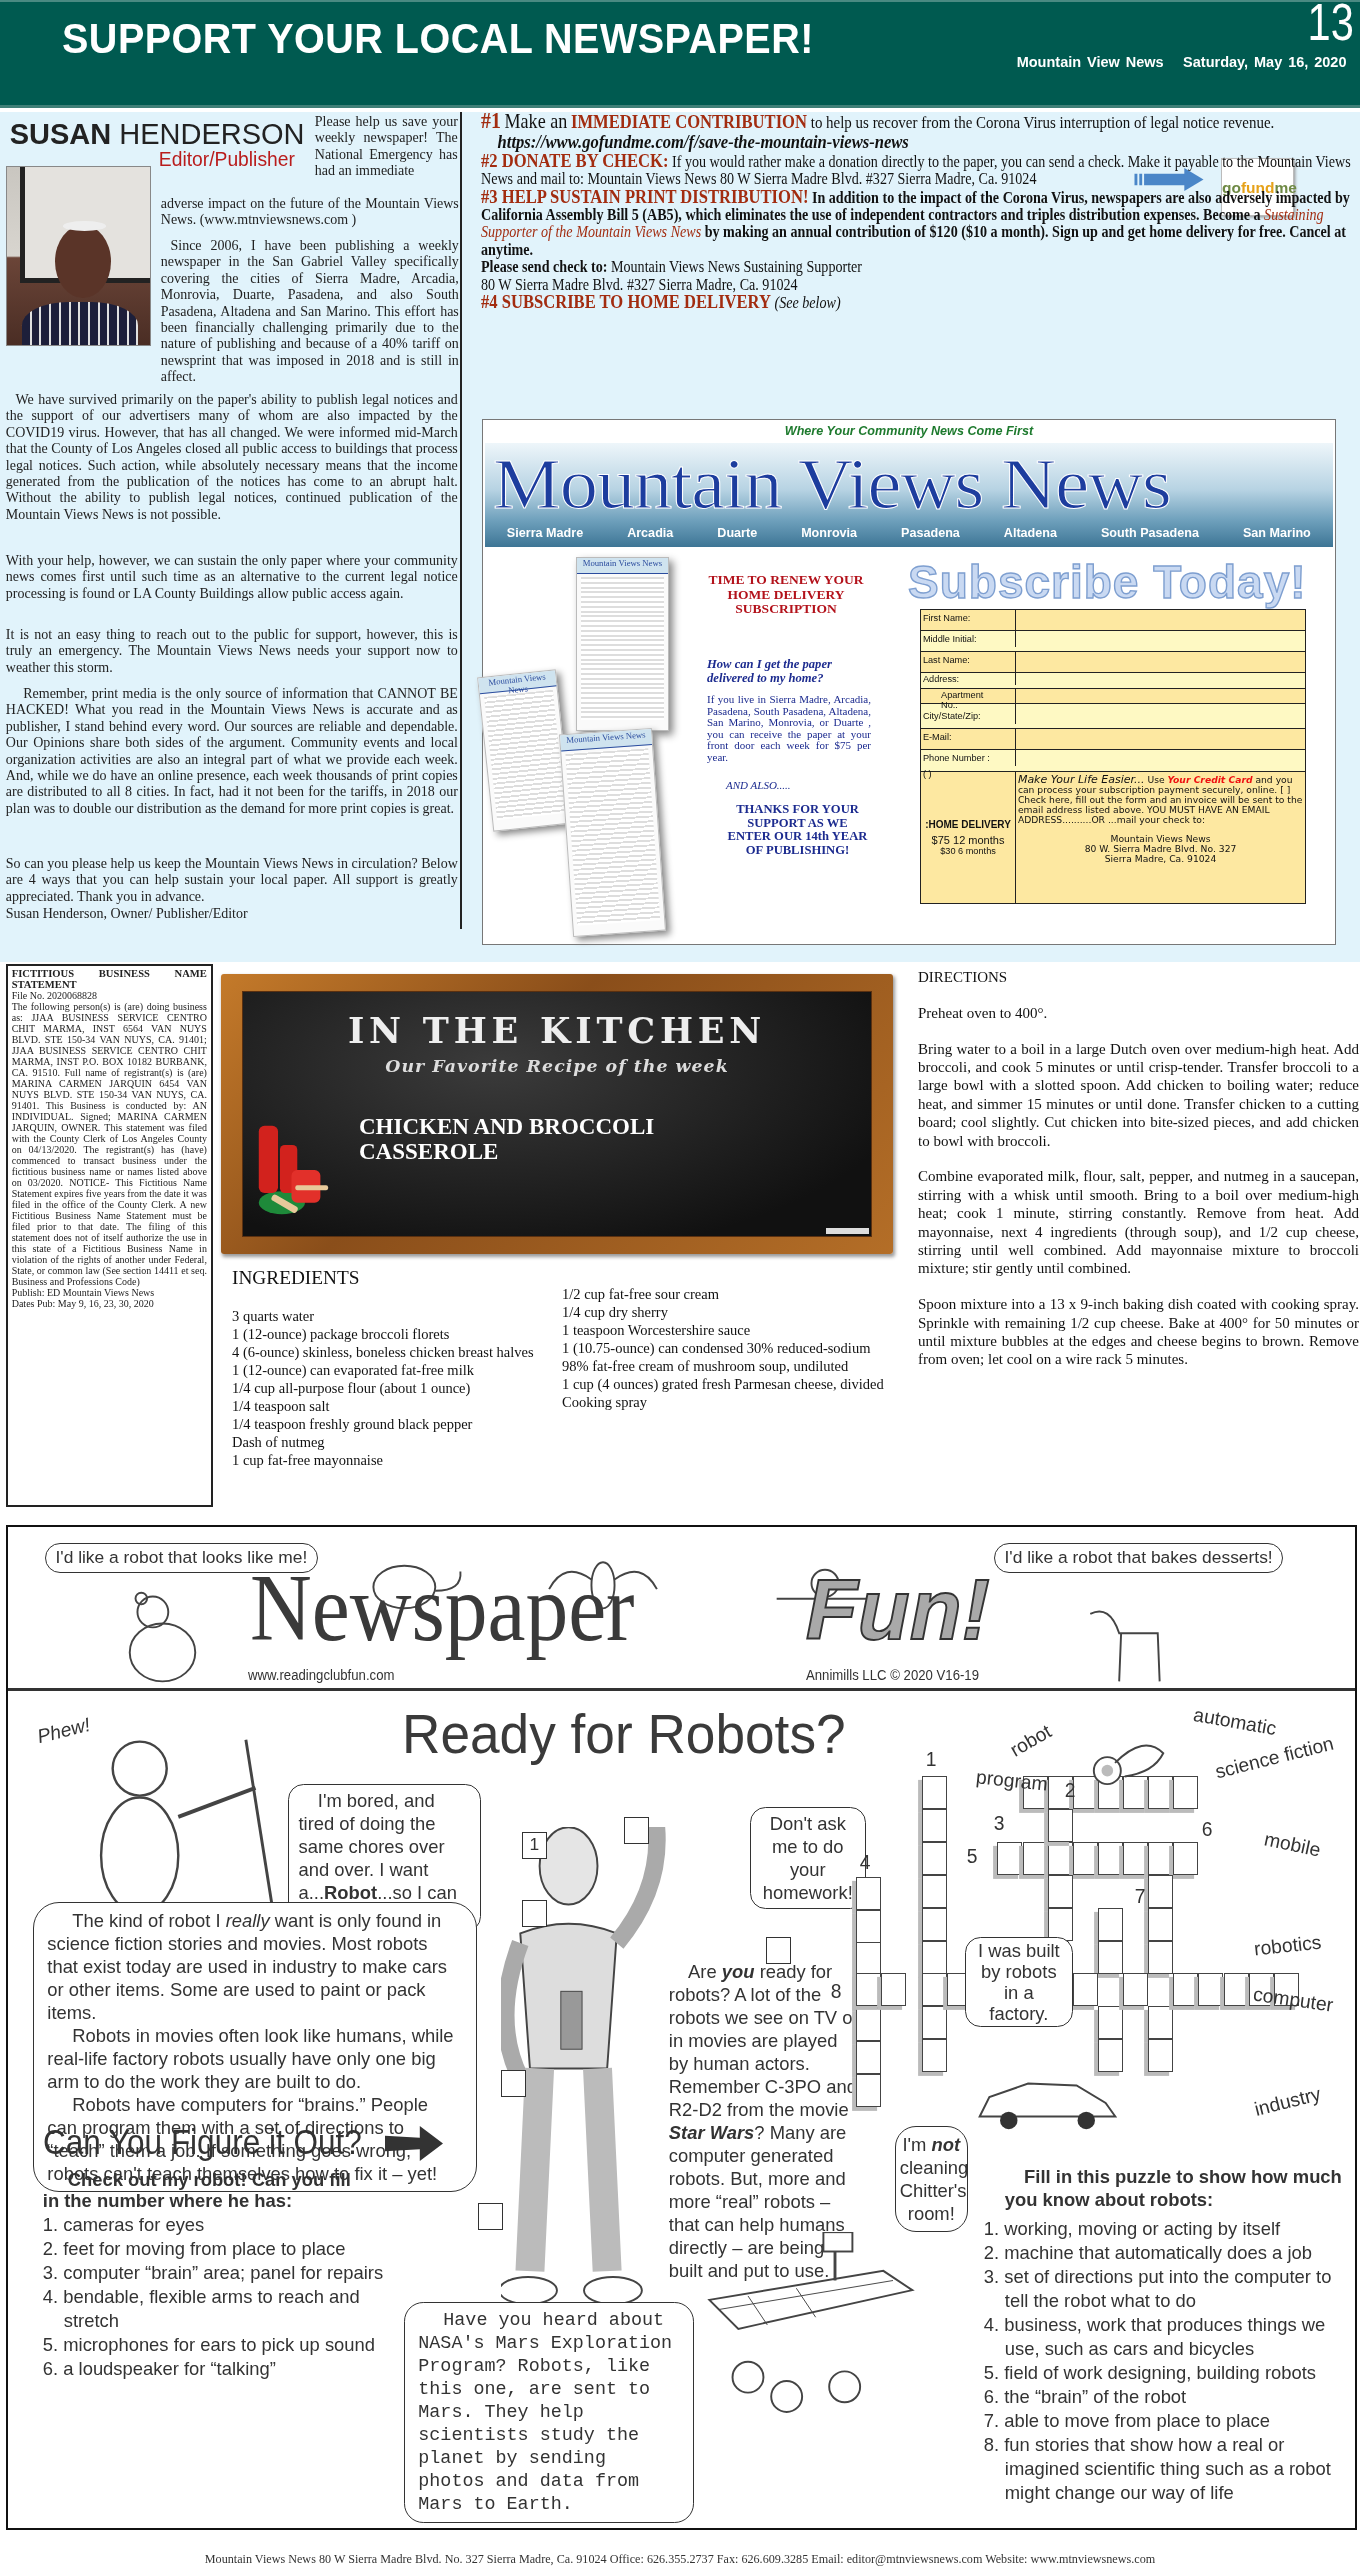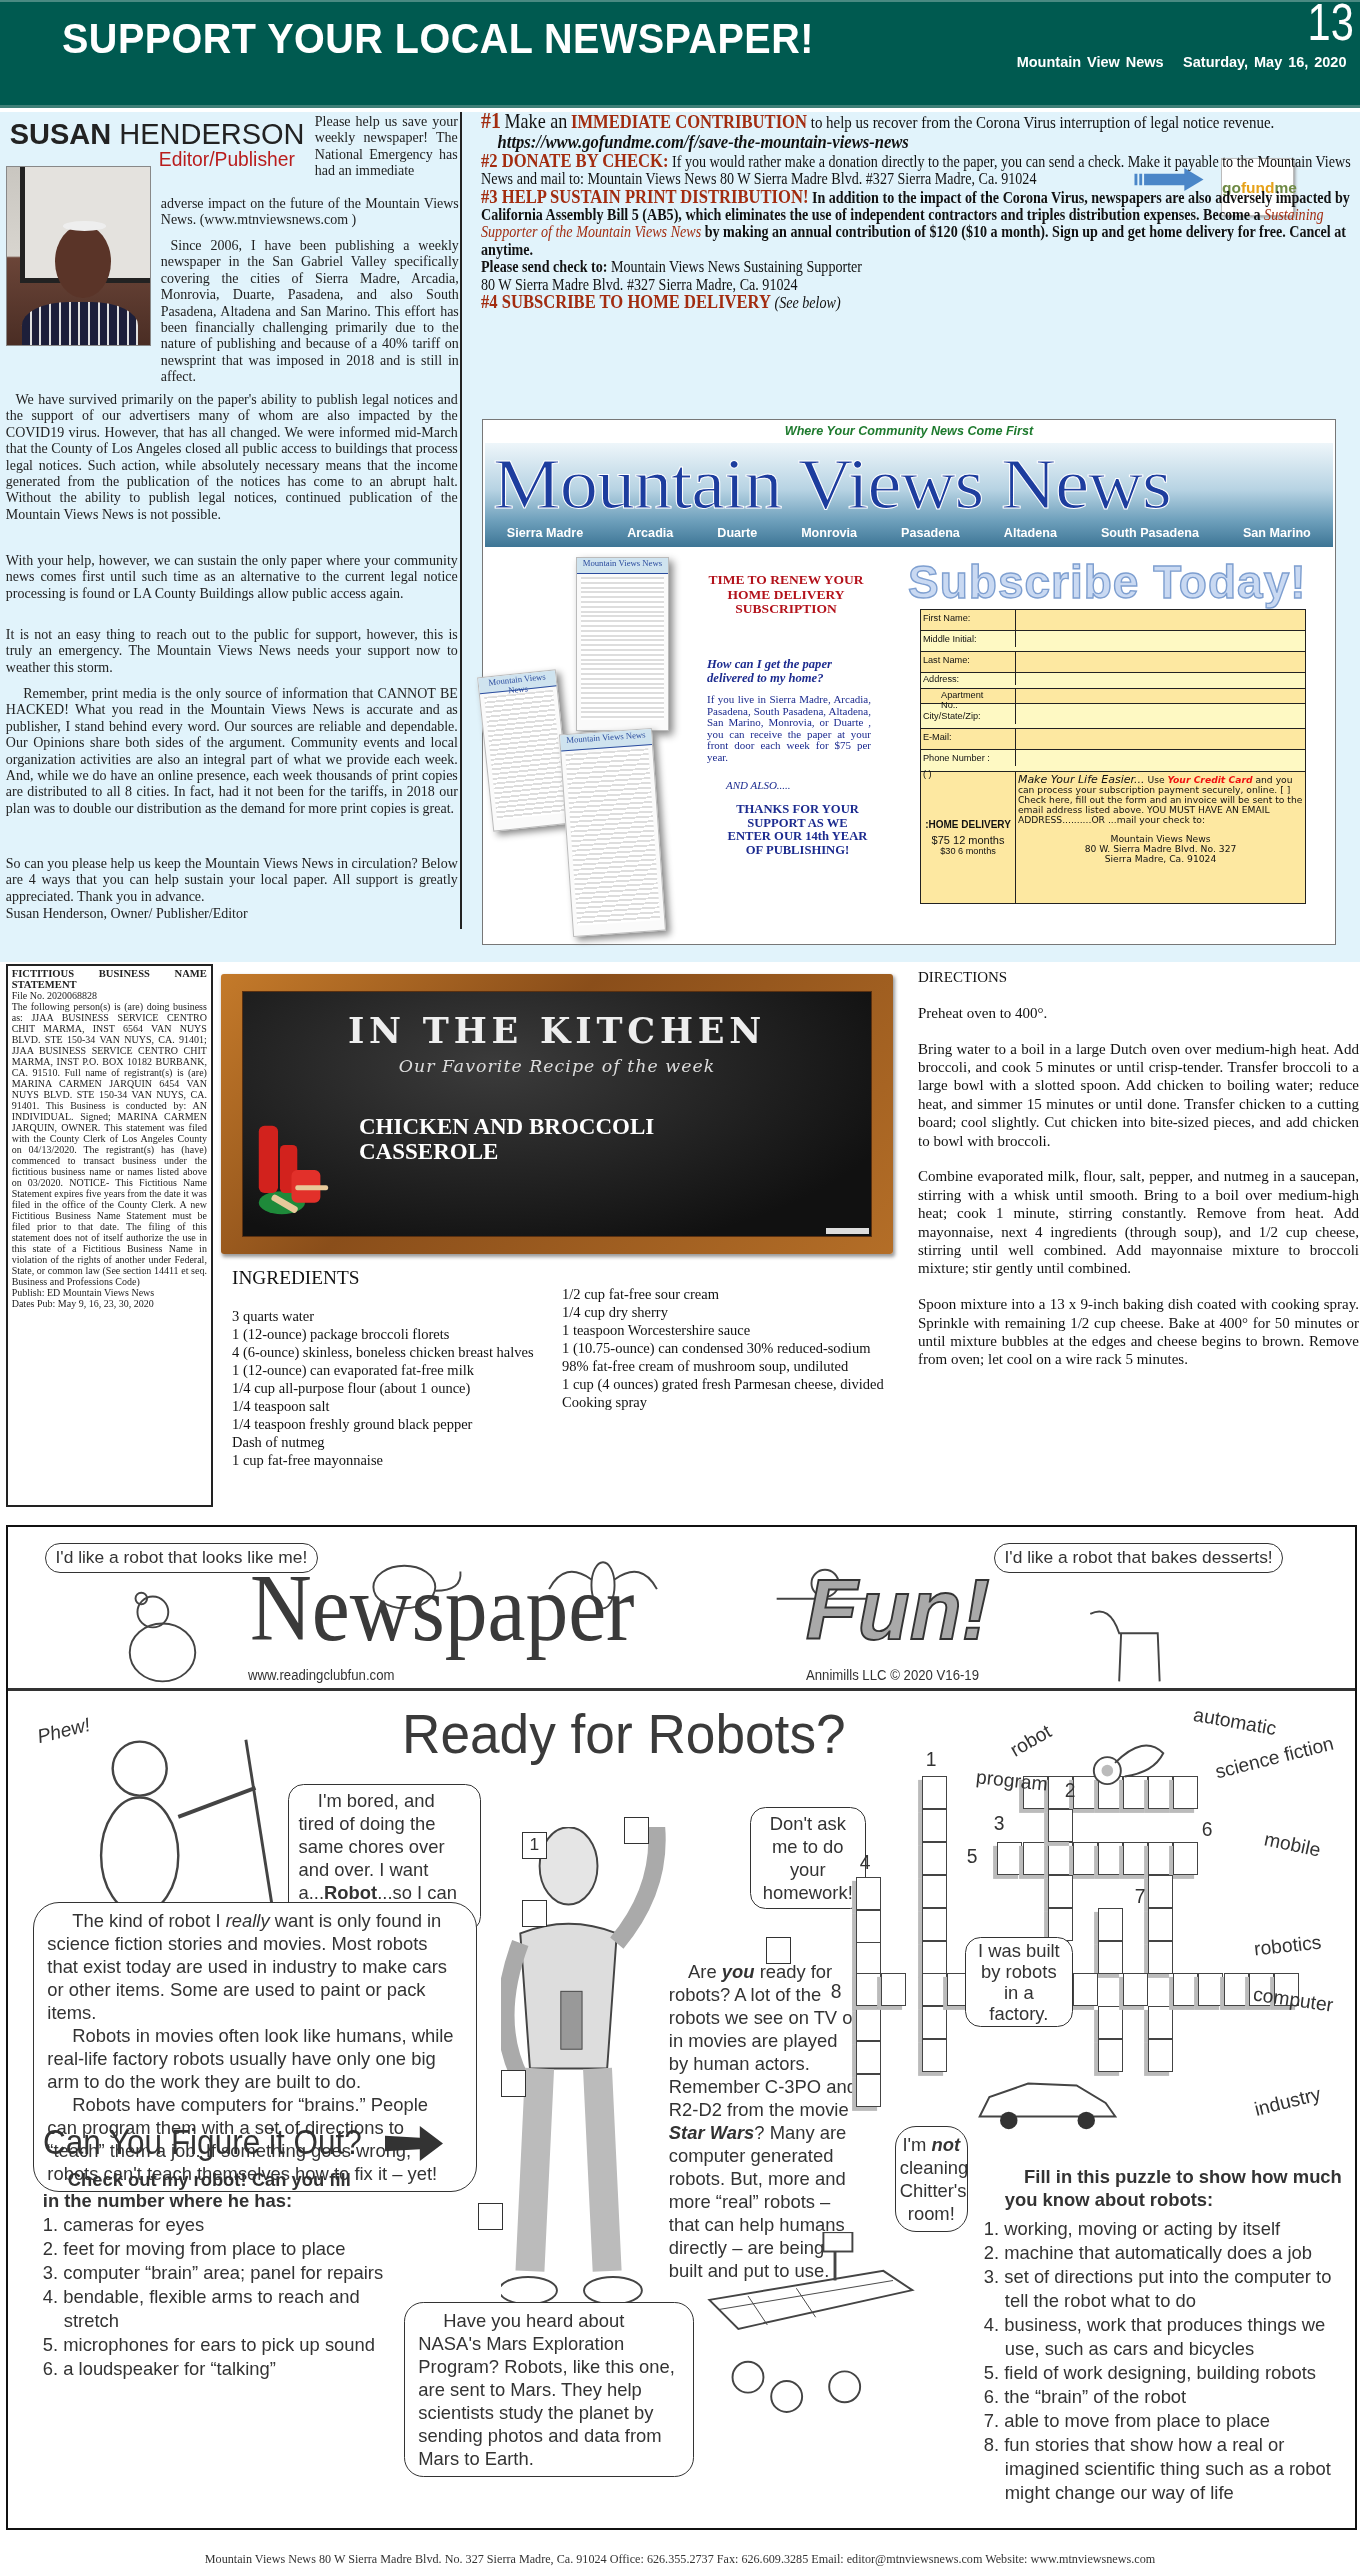--- a/index.html
+++ b/index.html
@@ -66,21 +66,21 @@
 .cc{color:#e11;font-weight:bold;font-style:italic;}
 .easier{font-style:italic;font-size:11px;}
 .mailaddr{text-align:center;margin-top:9.7px;}
 
 #fict{left:5.8px;top:964px;width:207px;height:543px;border:2.9px solid #222;padding:1.9px 3.9px;font-family:"Liberation Serif",serif;font-size:10px;line-height:11px;text-align:justify;background:#fff;}
 #fict .h{font-weight:bold;font-size:10.6px;}
 
 #kitchen{left:221px;top:974px;width:672px;height:280px;background:linear-gradient(135deg,#c47a2a,#8a4e1a 40%,#b46e27);border-radius:2.9px;padding:17.4px 21px;box-shadow:1.9px 2.9px 3.9px #999;}
 #kitchen .board{width:100%;height:100%;background:radial-gradient(ellipse at 40% 30%,#3b3b3b,#111 80%);position:relative;border:1.9px solid #5a3010;}
 .kt1{position:absolute;left:0;top:17.4px;width:100%;text-align:center;font-family:"DejaVu Serif",serif;font-weight:bold;font-size:35px;color:#eee;letter-spacing:4.8px;}
-.kt2{position:absolute;left:0;top:64px;width:100%;text-align:center;font-family:"DejaVu Serif",serif;font-weight:normal;font-style:italic;font-size:17.4px;color:#ddd;letter-spacing:1px;}
+.kt2{position:absolute;left:0;top:64px;width:100%;text-align:center;font-family:"DejaVu Serif",serif;font-weight:bold;font-style:italic;font-size:17.4px;color:#ddd;letter-spacing:1px;}
 .kt3{position:absolute;left:116px;top:122px;font-family:"Liberation Serif",serif;font-weight:bold;font-size:23px;line-height:25px;color:#fff;}
 .kitchen-tools{position:absolute;left:9.7px;top:124px;width:77px;height:106px;}
 .chalk{position:absolute;right:1.9px;bottom:1.9px;width:43px;height:5.8px;background:#ddd;}
 
 #ingr{left:232px;top:1266px;width:667px;font-family:"Liberation Serif",serif;font-size:14.5px;line-height:18px;color:#111;}
 .ingr-h{font-size:19.3px;line-height:23px;}
 .icol1{position:absolute;left:0;top:41px;width:319px;}
 .icol2{position:absolute;left:330px;top:19.3px;width:336px;}
 
 #dirs{left:918px;top:968px;width:441px;font-family:"Liberation Serif",serif;font-size:15px;line-height:18.4px;text-align:justify;color:#111;}
@@ -495,21 +495,21 @@
   <div class="bubble text-sm" style="left:887px;top:599px;width:73px;text-align:center;padding:5.8px 3.9px;border-radius:21px;"><span>I'm </span><b><i>not</i></b> <span> cleaning Chitter's room!</span></div>
   <svg class="abs" style="left:682px;top:705px;" width="232" height="184" viewBox="0 0 240 190">
       <path d="M20 70 L200 40 L230 60 L50 100 Z" fill="#fff" stroke="#444" stroke-width="2"></path>
       <path d="M30 80 L210 50 M60 66 L80 96 M110 58 L130 88" stroke="#444"></path>
       <line x1="150" y1="50" x2="150" y2="0" stroke="#444" stroke-width="3"></line>
       <rect x="138" y="0" width="30" height="20" fill="#fff" stroke="#444" stroke-width="2"></rect>
       <circle cx="60" cy="150" r="16" fill="#fff" stroke="#444" stroke-width="2"></circle>
       <circle cx="100" cy="170" r="16" fill="#fff" stroke="#444" stroke-width="2"></circle>
       <circle cx="160" cy="160" r="16" fill="#fff" stroke="#444" stroke-width="2"></circle>
     </svg>
-  <div class="bubble text-sm" style="left:396px;top:775px;width:290px;padding:5.8px 13.5px;border-radius:19.3px;">
+  <div class="bubble text-sm" style="left:396px;top:775px;width:290px;padding:5.8px 13.5px;border-radius:19.3px;font-family:Liberation Mono, monospace;">
       <div style="text-indent:25px;">Have you heard about NASA's Mars Exploration Program? Robots, like this one, are sent to Mars. They help scientists study the planet by sending photos and data from Mars to Earth.</div>
     </div>
 
   <div class="abs" style="left:997px;top:638px;width:338px;font-size:18.4px;font-weight:bold;line-height:23px;text-indent:19.3px;">Fill in this puzzle to show how much you know about robots:</div>
   <div class="clue-list" style="left:976px;top:690px;width:367px;line-height:24px;">
     <div>1. working, moving or acting by itself</div>
     <div>2. machine that automatically does a job</div>
     <div>3. set of directions put into the computer to tell the robot what to do</div>
     <div>4. business, work that produces things we use, such as cars and bicycles</div>
     <div>5. field of work designing, building robots</div>

